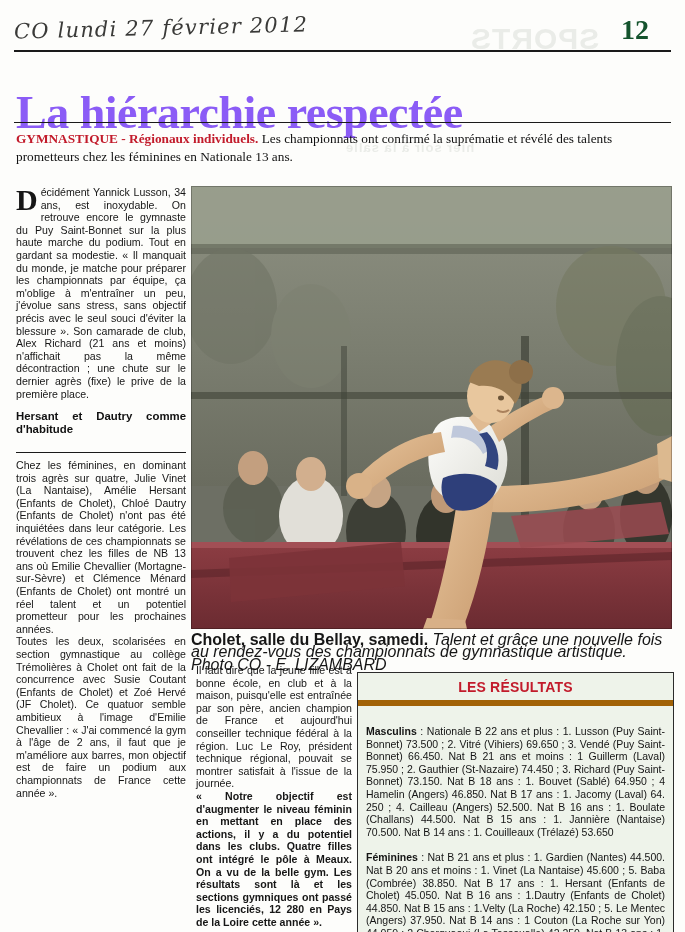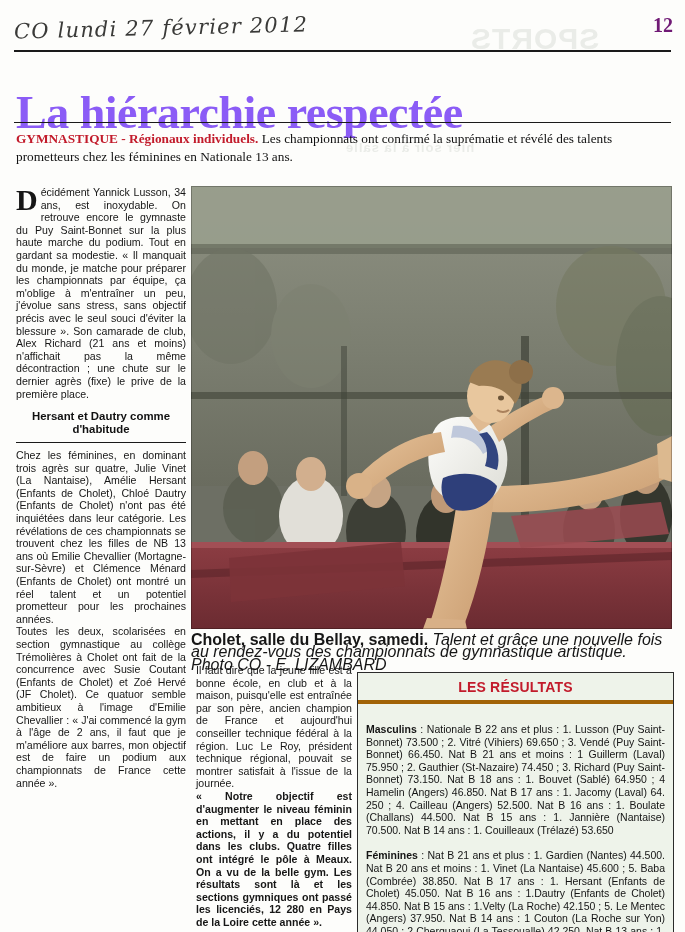--- a/index.html
+++ b/index.html
@@ -45,25 +45,25 @@
     left: 14px; top: 16px;
     font-family: "DejaVu Serif", serif;
     font-size: 21px;
     color: #3a3a38;
     letter-spacing: 1.2px;
     transform: rotate(-1.4deg);
     font-style: italic;
   }
   .page-number {
     position: absolute;
-    right: 12px; top: 14px;
+    right: 36px; top: 14px;
     font-family: "Liberation Serif", serif;
     font-weight: bold;
-    font-size: 20px;
-    color: #701a75;
+    font-size: 28px;
+    color: #14532d;
   }
 
   .rule-top {
     position: absolute;
     left: 14px; top: 50px;
     width: 657px;
     border-top: 2px solid #1a1a1a;
   }
 
   
@@ -117,22 +117,21 @@
     font-weight: bold;
     font-size: 30px;
     line-height: 24px;
     padding: 2px 3px 0 0;
   }
   .sub-head {
     font-family: "Liberation Sans", sans-serif;
     font-weight: bold;
     font-size: 11.4px;
     line-height: 13px;
-    text-align: center;
-    margin: 10px 0 6px 0;
+    margin: 10px 0 16px 0;
     color: #111;
   }
   .sub-rule {
     border-top: 1px solid #1a1a1a;
     margin: 3px 0 6px 0;
   }
 
   
   .col-mid {
     position: absolute;
@@ -175,21 +174,21 @@
     border: 1px solid #2b2b2b;
     background: #eef3ea;
   }
   .results-title {
     font-family: "Liberation Sans", sans-serif;
     font-weight: bold;
     font-size: 14px;
     color: #c21b2b;
     text-align: center;
     padding: 6px 0 5px 0;
-    border-bottom: 4px solid #a16207;
+    border-bottom: 6px solid #a16207;
     letter-spacing: 0.2px;
   }
   .results-body {
     padding: 6px 8px 8px 8px;
     font-size: 10.5px;
     line-height: 12.6px;
     text-align: justify;
     color: #141414;
   }
   .results-body p { margin: 13px 0 2px 0; }

